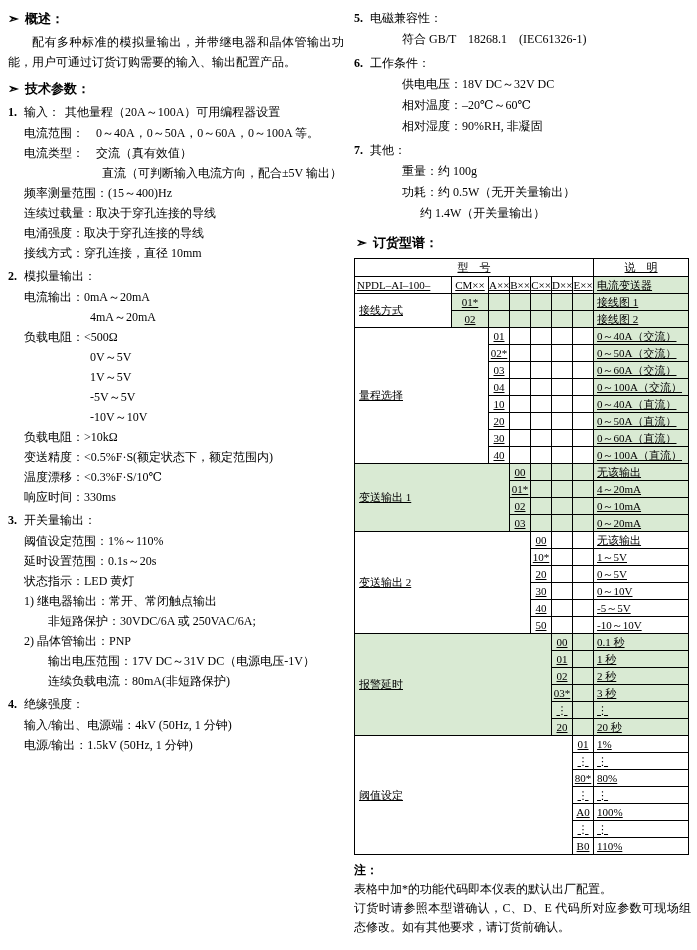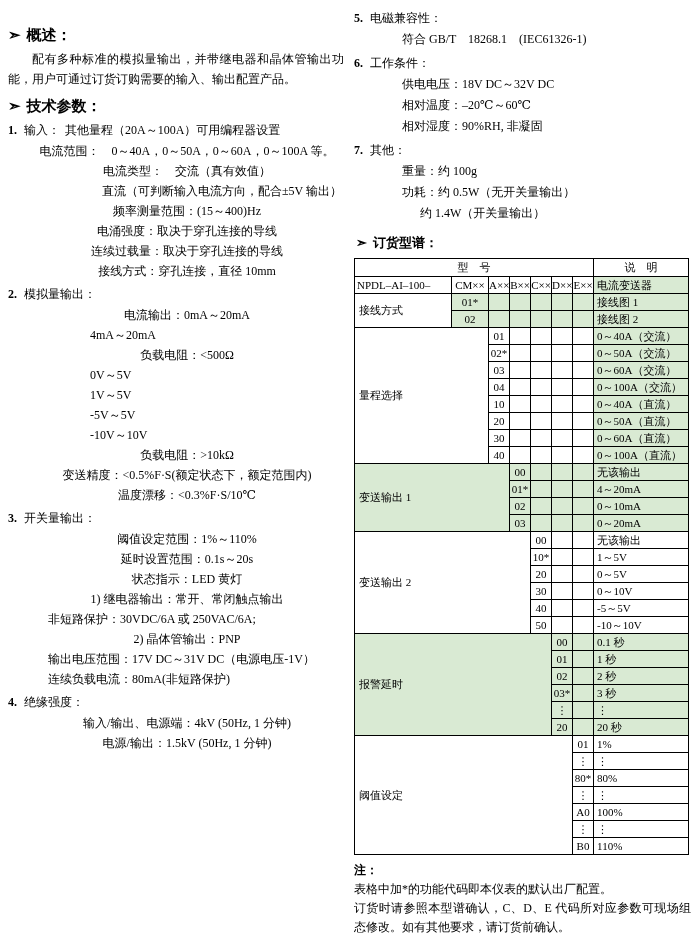--- a/index.html
+++ b/index.html
@@ -7,42 +7,42 @@
   body {
     width: 697px; height: 950px; overflow: hidden;
     background: #ffffff; color: #000;
     font-family: "Liberation Serif", "DejaVu Serif", serif;
     font-size: 12px;
   }
   .page { display: flex; padding: 8px 6px 0 8px; }
   .col-left  { width: 336px; flex: none; }
   .col-right { width: 337px; flex: none; margin-left: 10px; }
 
-  .h1 { font-weight: bold; font-size: 15px; margin: 18px 0 4px; }
+  .h1 { font-weight: bold; font-size: 13px; margin: 2px 0 4px; }
   .arr { margin-right: 6px; }
   .para { margin: 0 0 2px; text-indent: 2em; line-height: 20px; text-align: justify; }
 
   .sec-head { line-height: 21px; margin-top: 3px; }
   .num { font-weight: bold; margin-right: 7px; }
   .b { font-weight: normal; }
   .sfx { margin-left: 5px; }
 
   .ln  { line-height: 20px; white-space: nowrap; }
-  .i1  { margin-left: 22px; text-align: center; }
+  .i1  { margin-left: 16px; }
   .i1b { margin-left: 94px; }
   .i2  { margin-left: 82px; }
   .i15 { margin-left: 40px; }
 
   .rsec-head { line-height: 21px; margin-top: 3px; }
   .rln { line-height: 21px; margin-left: 48px; white-space: nowrap; }
   .r2  { margin-left: 66px; }
 
   .order-head { font-weight: bold; font-size: 13px; margin: 10px 0 6px 2px; }
 
-  table.order { border-collapse: collapse; table-layout: fixed; width: 334px; font-size: 11px; }
+  table.order { border-collapse: collapse; table-layout: fixed; width: 334px; font-size: 11px; text-decoration: underline; }
   .order td {
     border: 1px solid #000; height: 17px; padding: 0 2px;
     overflow: hidden; white-space: nowrap; line-height: 13px; vertical-align: middle;
   }
   .order td.hdr  { text-align: center; height: 18px; }
   .order td.code { text-align: center; padding: 0; }
   .order td.lbl  { padding-left: 4px; }
   .order td.desc { padding-left: 3px; }
   .order td.g    { background: var(--hl, #d9ead3); }
 
@@ -65,37 +65,38 @@
       <span class="arr">➣</span><span>技术参数：</span>
     </div>
 
     <div class="sec-head">
       <span class="num">1.</span><span class="b">输入：</span><span class="sfx">其他量程（20A～100A）可用编程器设置</span>
     </div>
     <div class="ln i1">电流范围：　0～40A，0～50A，0～60A，0～100A 等。</div>
     <div class="ln i1">电流类型：　交流（真有效值）</div>
     <div class="ln i1b">直流（可判断输入电流方向，配合±5V 输出）</div>
     <div class="ln i1">频率测量范围：(15～400)Hz</div>
+    <div class="ln i1">连续过载量：取决于穿孔连接的导线</div>
     <div class="ln i1">电涌强度：取决于穿孔连接的导线</div>
-    <div class="ln i1">连续过载量：取决于穿孔连接的导线</div>
     <div class="ln i1">接线方式：穿孔连接，直径 10mm</div>
 
     <div class="sec-head">
       <span class="num">2.</span><span class="b">模拟量输出：</span>
     </div>
     <div class="ln i1">电流输出：0mA～20mA</div>
     <div class="ln i2">4mA～20mA</div>
     <div class="ln i1">负载电阻：&lt;500Ω</div>
     <div class="ln i2">0V～5V</div>
     <div class="ln i2">1V～5V</div>
     <div class="ln i2">-5V～5V</div>
     <div class="ln i2">-10V～10V</div>
     <div class="ln i1">负载电阻：&gt;10kΩ</div>
     <div class="ln i1">变送精度：&lt;0.5%F·S(额定状态下，额定范围内)</div>
     <div class="ln i1">温度漂移：&lt;0.3%F·S/10℃</div>
+    <div class="ln i1">响应时间：330ms</div>
 
     <div class="sec-head">
       <span class="num">3.</span><span class="b">开关量输出：</span>
     </div>
     <div class="ln i1">阈值设定范围：1%～110%</div>
     <div class="ln i1">延时设置范围：0.1s～20s</div>
     <div class="ln i1">状态指示：LED 黄灯</div>
     <div class="ln i1">1) 继电器输出：常开、常闭触点输出</div>
     <div class="ln i15">非短路保护：30VDC/6A 或 250VAC/6A;</div>
     <div class="ln i1">2) 晶体管输出：PNP</div>

